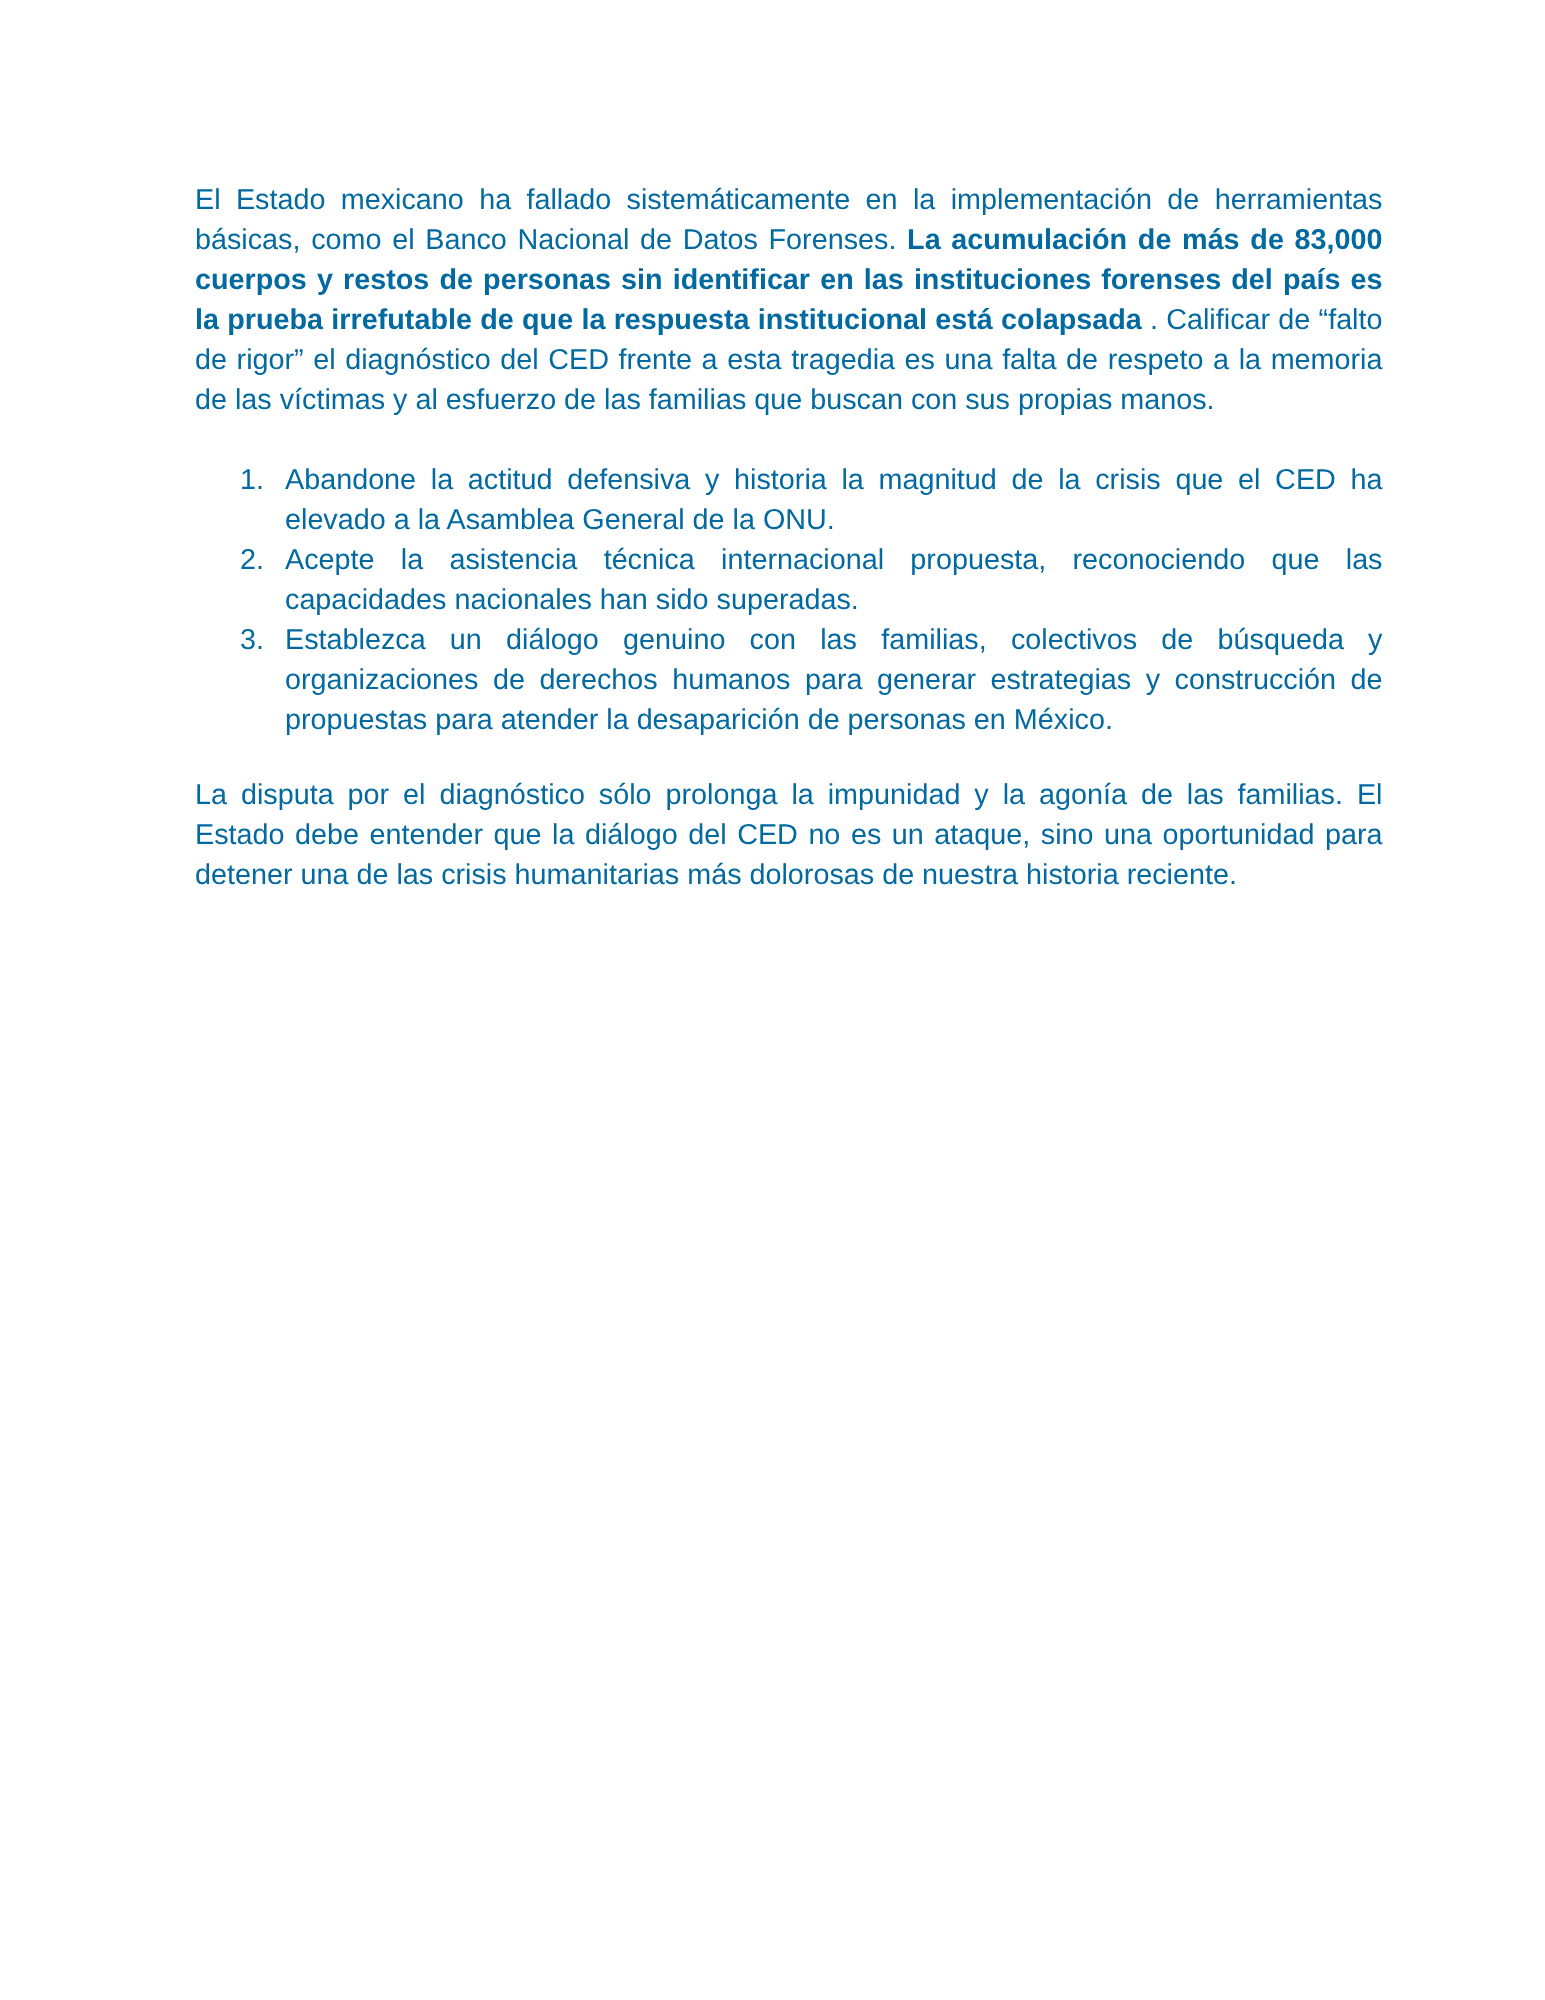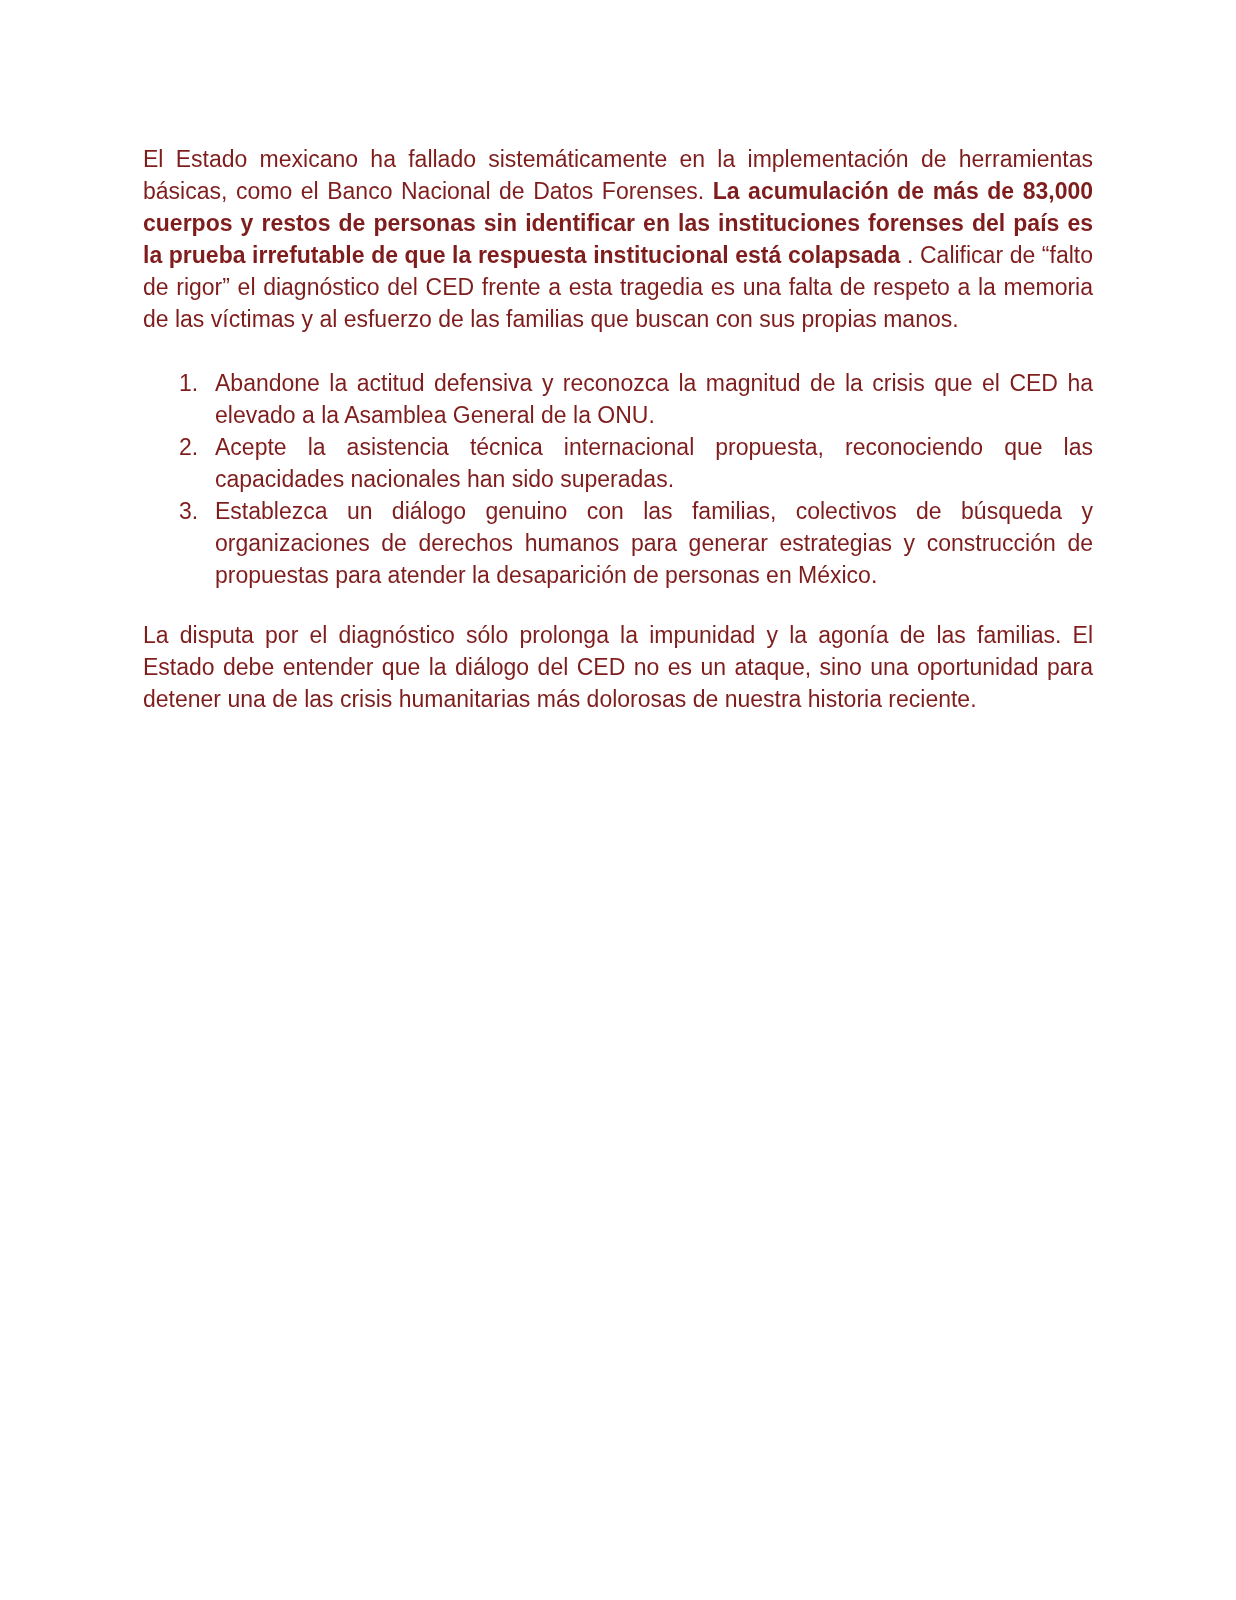--- a/index.html
+++ b/index.html
@@ -9,26 +9,26 @@
     position: relative;
     width: 1236px;
     height: 1600px;
     background: #ffffff;
     overflow: hidden;
     font-family: "Liberation Sans", "DejaVu Sans", sans-serif;
   }
 
   .doc-content {
     position: absolute;
-    left: 143px;
+    left: 156px;
     top: 143px;
     width: 950px;
     font-size: 23px;
     line-height: 32px;
-    color: #7f1d1d;
+    color: #0369a1;
     text-align: justify;
   }
 
   .para-intro   { margin-bottom: 32px; }
   .para-call    { margin-bottom: 18px; }
   .para-closing { margin-bottom: 0; }
 
   .bold { font-weight: bold; }
 
   ol.demands-list {
@@ -57,21 +57,21 @@
     <p class="para-intro">
       <span>El Estado mexicano ha fallado sistemáticamente en la implementación de herramientas básicas, como el Banco Nacional de Datos Forenses. </span>
       <span class="bold">La acumulación de más de 83,000 cuerpos y restos de personas sin identificar en las instituciones forenses del país es la prueba irrefutable de que la respuesta institucional está colapsada</span>
       <span>. Calificar de “falto de rigor” el diagnóstico del CED frente a esta tragedia es una falta de respeto a la memoria de las víctimas y al esfuerzo de las familias que buscan con sus propias manos.</span>
     </p>
 
 
     <ol class="demands-list">
       <li>
         <span class="li-num">1.</span>
-        <span class="li-text">Abandone la actitud defensiva y reconozca la magnitud de la crisis que el CED ha elevado a la Asamblea General de la ONU.</span>
+        <span class="li-text">Abandone la actitud defensiva y historia la magnitud de la crisis que el CED ha elevado a la Asamblea General de la ONU.</span>
       </li>
       <li>
         <span class="li-num">2.</span>
         <span class="li-text">Acepte la asistencia técnica internacional propuesta, reconociendo que las capacidades nacionales han sido superadas.</span>
       </li>
       <li>
         <span class="li-num">3.</span>
         <span class="li-text">Establezca un diálogo genuino con las familias, colectivos de búsqueda y organizaciones de derechos humanos para generar estrategias y construcción de propuestas para atender la desaparición de personas en México.</span>
       </li>
     </ol>

